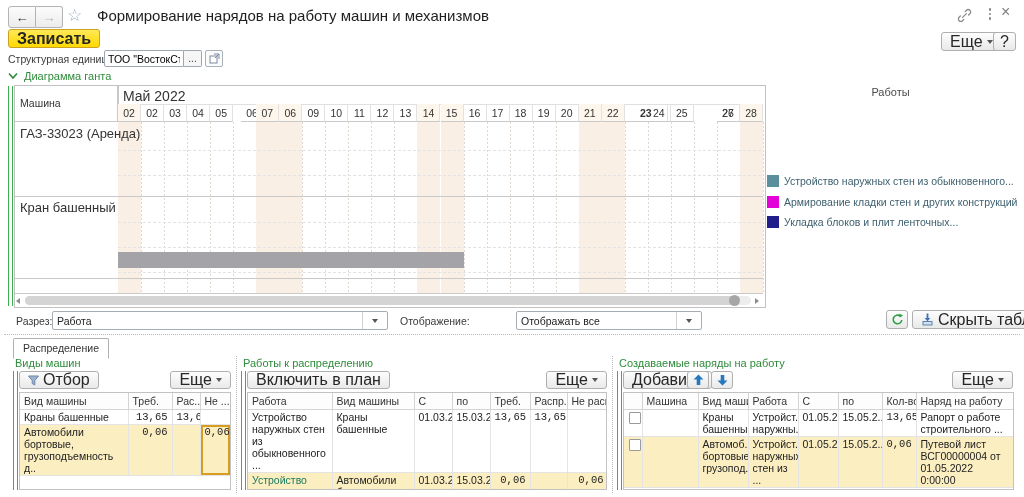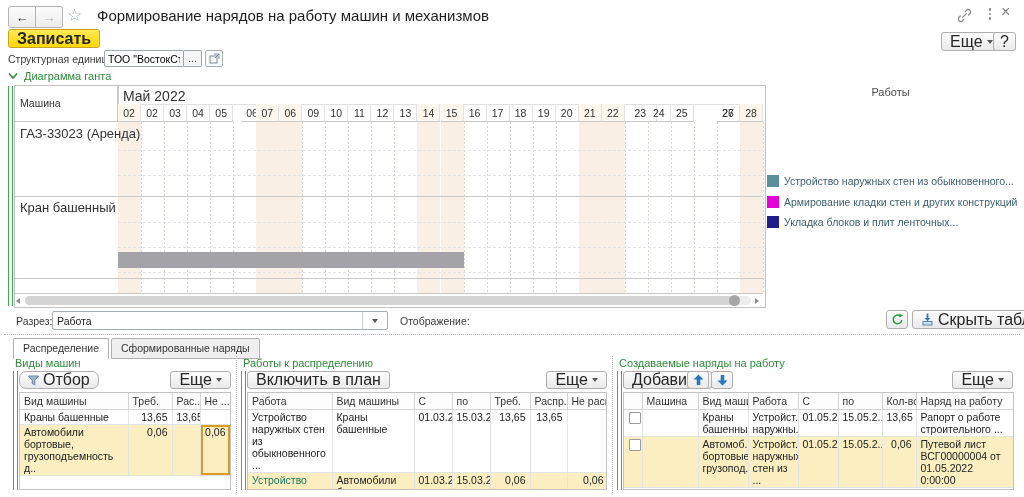--- a/index.html
+++ b/index.html
@@ -85,21 +85,21 @@
   .ptools{position:absolute;left:6px;right:1px;top:15px;height:21px;}
   .ptools .btn{position:absolute;height:18px;}
   .tblwrap{position:absolute;left:6px;right:1px;top:36px;bottom:7px;border:1px solid #c2c2c2;overflow:hidden;background:#fff;}
   table.tbl{border-collapse:collapse;table-layout:fixed;width:100%;font-size:10.5px;}
   .tbl th{border:1px solid #d4d4d4;border-top:none;background:#fdfdfd;font-weight:normal;text-align:left;
           padding:1px 4px;height:14px;color:#333;overflow:hidden;white-space:nowrap;}
   .tbl th:first-child{border-left:none;}
   .tbl td{border:1px solid #e4e4e4;padding:1px 4px;vertical-align:top;overflow:hidden;color:#222;line-height:1.15;margin-left:28px;}
   .tbl td:first-child{border-left:none;}
   .tbl tr.hl td{background:#fbeec1;}
-  .tbl td.num{text-align:right;}
+  .tbl td.num{text-align:right;font-family:Liberation Mono, monospace;}
   .tbl td.sel{background:#f6e193;box-shadow:inset 0 0 0 2px #d79d20;}
   .tbl td.accent{color:#1b7a5e;}
   .cb{display:inline-block;width:10px;height:10px;border:1px solid #9a9a9a;background:#fff;border-radius:1px;margin:1px 0 0 1px;}
   .arrbtn{width:22px;padding:0;}
 </style>
 </head>
 <body>
 
 <div id="app">
 
@@ -210,21 +210,21 @@
         <div class="g-dayhead" style="left: 517.643px; width: 23.0357px;">19</div>
         <div class="g-vline" style="left: 540.679px;"></div>
         <div class="g-dayhead" style="left: 540.679px; width: 23.0357px;">20</div>
         <div class="g-vline" style="left: 563.714px;"></div>
         <div class="g-we" style="left: 563.714px; width: 23.0357px;"></div>
         <div class="g-dayhead we" style="left: 563.714px; width: 23.0357px;">21</div>
         <div class="g-vline" style="left: 586.75px;"></div>
         <div class="g-we" style="left: 586.75px; width: 23.0357px;"></div>
         <div class="g-dayhead we" style="left: 586.75px; width: 23.0357px;">22</div>
         <div class="g-vline" style="left: 609.786px;"></div>
-        <div class="g-dayhead" style="left: 609.786px; width: 32px;">23</div>
+        <div class="g-dayhead" style="left: 609.786px; width: 43px; font-weight: bold;">23</div>
         <div class="g-vline" style="left: 632.821px;"></div>
         <div class="g-dayhead" style="left: 632.821px; width: 23.0357px;">24</div>
         <div class="g-vline" style="left: 655.857px;"></div>
         <div class="g-dayhead" style="left: 655.857px; width: 23.0357px;">25</div>
         <div class="g-vline" style="left: 678.893px;"></div>
         <div class="g-dayhead" style="left: 683px; width: 23.0357px; margin-left: 19px;">26</div>
         <div class="g-vline" style="left: 701.929px;"></div>
         <div class="g-dayhead" style="left: 701.929px; width: 23.0357px;">27</div>
         <div class="g-vline" style="left: 724.964px;"></div>
         <div class="g-we" style="left: 724.964px; width: 23.0357px;"></div>
@@ -260,48 +260,53 @@
   </div>
 
   <div class="abs vlabel" style="left:16px;">Разрез:</div>
   <div class="abs combo" style="left:52px;width:336px;">
     <span class="val">Работа</span>
     <span class="dd">
         <span class="caret"></span>
       </span>
   </div>
   <div class="abs vlabel" style="left:400px;">Отображение:</div>
+  <div class="abs combo" style="left:516px;width:186px;">
+    <span class="val">Отображать все</span>
+    <span class="dd">
+        <span class="caret"></span>
+      </span>
+  </div>
   <button class="abs btn iconbtn" style="left:886px;width:22px;padding:0;">
     <svg width="13" height="13" viewBox="0 0 13 13">
       <path d="M10.8 7 A4.3 4.3 0 1 1 9.2 3.1" fill="none" stroke="#2e9e45" stroke-width="1.6"></path>
       <polygon points="8.2,0.5 12,2.5 8.8,4.6" fill="#2e9e45"></polygon>
     </svg>
   </button>
   <button class="abs btn iconbtn" style="left:912px;">
     <svg width="13" height="13" viewBox="0 0 13 13">
       <rect x="2" y="8.5" width="9" height="3.5" fill="#cfe0ef" stroke="#5c85ad"></rect>
       <path d="M6.5 0.5 V6" stroke="#3a74b8" stroke-width="1.8"></path>
       <polygon points="3.6,5 9.4,5 6.5,8.2" fill="#3a74b8"></polygon>
     </svg>
     <span>Скрыть таблицы</span>
   </button>
 
   <div class="abs hsplit"></div>
   <div class="abs tabs" id="tabs">
       <div class="tab active">Распределение</div>
-      <div class="tab">Сформированные наряды</div>
     </div>
   <div class="vsplit" style="left:236px;"></div>
   <div class="vsplit" style="left:612px;"></div>
 
   <div class="panel" style="left:13px;width:219px;">
     <div class="ptitle">Виды машин</div>
     <div class="pfocus"></div>
     <div class="ptools">
-      <button class="btn" style="left:0;border-radius:7px;">
+      <button class="btn" style="left:0;">
         <svg width="11" height="11" viewBox="0 0 11 11">
             <polygon points="0.5,1 10.5,1 6.8,5.5 6.8,10 4.2,8.5 4.2,5.5" fill="#9db4d0" stroke="#6c87a8"></polygon>
           </svg>
         <span>Отбор</span>
       </button>
       <button class="btn" style="right:0;">
         <span>Еще</span>
           <span class="caret"></span>
       </button>
     </div>

